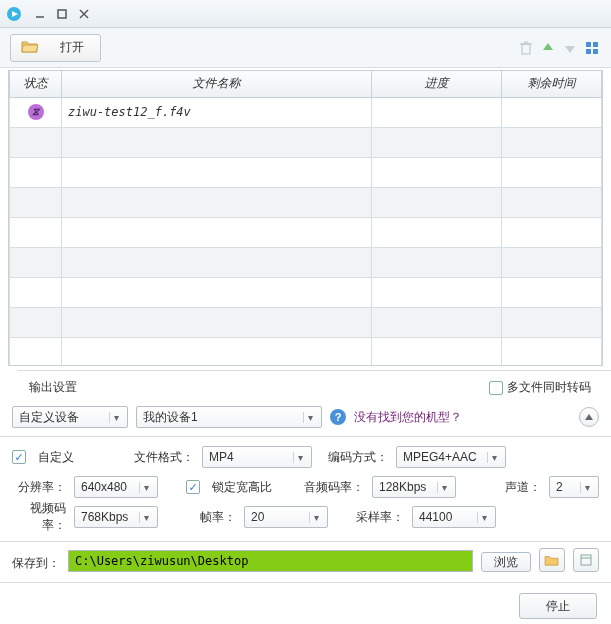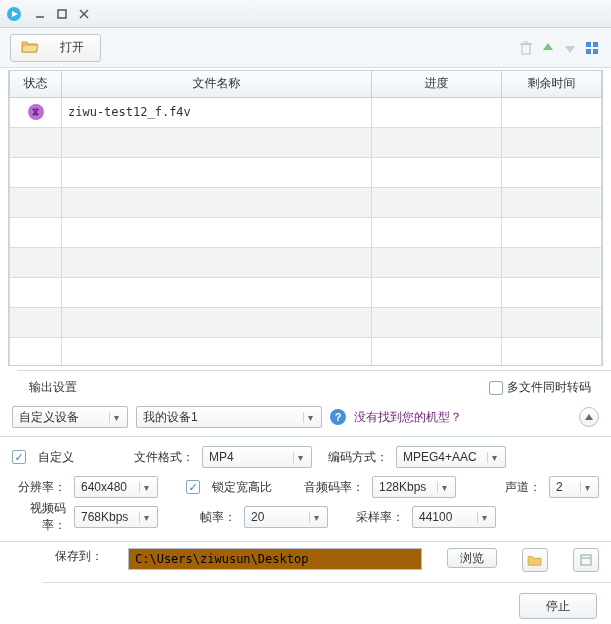--- a/index.html
+++ b/index.html
@@ -13,21 +13,21 @@
 .titlebar .winbtn svg { display:block; }
 
 
 .toolbar { height: 40px; background: #f4f7fa; border-bottom: 1px solid #d6dde3; display: flex; align-items: center; padding: 0 10px; }
 .open-btn { height: 28px; padding: 0 16px 0 10px; background: linear-gradient(#fdfdfd,#f0f0f0); border: 1px solid #c0c8ce; border-radius: 3px; display: flex; align-items: center; gap: 21px; cursor: pointer; }
 .toolbar .spacer { flex: 1; }
 .tb-icon { width: 18px; height:18px; margin-left: 4px; cursor: pointer; display:flex; align-items:center; justify-content:center; }
 
 
 .table-wrap { border: 1px solid #c9d1d8; margin: 2px 8px 0 8px; height: 296px; overflow-y: auto; background:#fff;}
-table { width: 100%; border-collapse: collapse; table-layout: fixed; }
+table { width: 100%; border-collapse: collapse; table-layout: fixed; font-style: italic; }
 th { background: linear-gradient(#fbfcfd,#eef1f4); border: 1px solid #c9d1d8; border-top:none; height: 26px; font-weight: normal; color:#333; }
 td { border: 1px solid #d6dde3; height: 30px; padding: 0 6px; font-family: monospace; font-size: 12px; vertical-align: middle; }
 tbody tr:nth-child(even) td { background: #f1f3f5; }
 tbody tr:nth-child(odd) td { background: #fff; }
 .status-cell { text-align:center; }
 .status-icon { width:16px; height:16px; border-radius:50%; background:#b96fd6; display:inline-flex; align-items:center; justify-content:center; color:#4a1f5e; font-size:10px; font-weight:bold; }
 
 
 .out-head { display:flex; align-items:center; padding: 8px 20px 6px 12px; border-top:1px solid #d6dde3; margin-top:4px;margin-left:17px;}
 .out-head .spacer{flex:1;}
@@ -45,22 +45,22 @@
 
 
 .params { padding: 8px 12px 6px 12px; border-bottom:1px solid #d6dde3; }
 .prow { display:flex; align-items:center; gap:8px; margin-bottom:6px; height:24px;}
 .plabel { width:54px; text-align:right; color:#333;}
 .plabel-w { width:40px; text-align:right;}
 .sel-sm { width:84px; }
 .sel-md { width:110px; }
 
 
-.save-row { display:flex; align-items:flex-start; gap:25px; padding: 6px 12px 10px 12px; border-bottom:1px solid #d6dde3;margin-left:43px;}
-.path-input { flex:1; height:22px; border:1px solid #b5bec6; background:#a16207; padding:0 6px; font-family: monospace; font-size:12px;}
+.save-row { display:flex; align-items:flex-end; gap:8px; padding: 6px 12px 10px 12px; border-bottom:1px solid #d6dde3;}
+.path-input { flex:1; height:22px; border:1px solid #b5bec6; background:#84cc16; padding:0 6px; font-family: monospace; font-size:12px;}
 .btn { height:20px; padding:0 12px; border:1px solid #b5bec6; background:linear-gradient(#fdfdfd,#eef1f4); border-radius:3px; cursor:pointer; display:inline-flex; align-items:center; justify-content:center;}
 .icon-btn { width:26px; height:24px; padding:0;}
 
 
 .bottom { display:flex; justify-content:flex-end; gap:10px; padding:10px 14px; }
 .btn-lg { height:26px; padding:0 26px; }
 </style>
 </head>
 <body>
 

